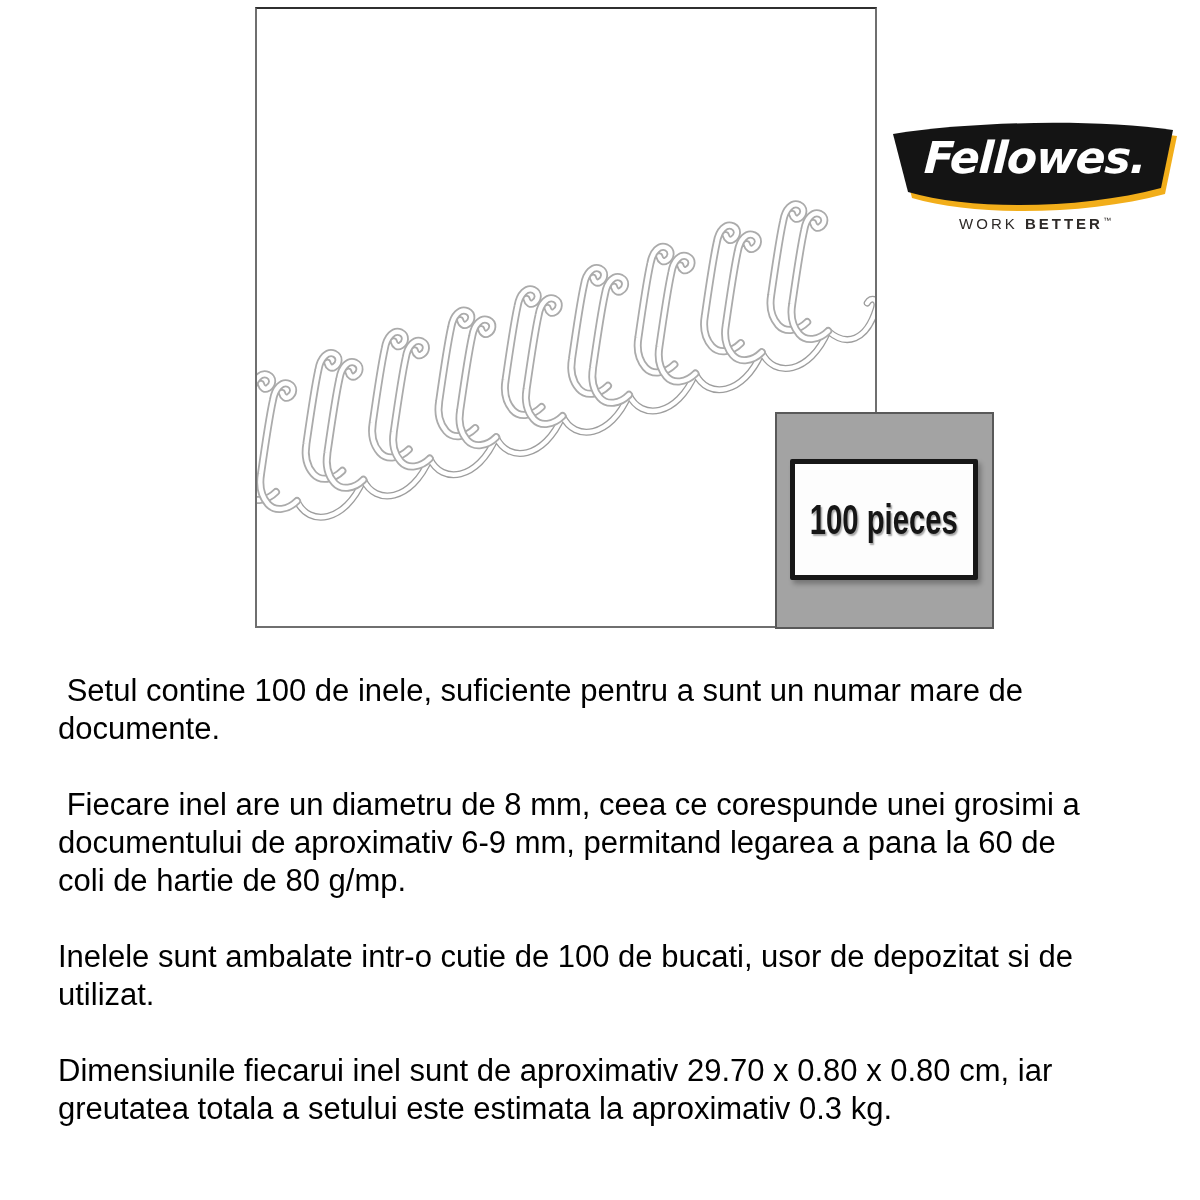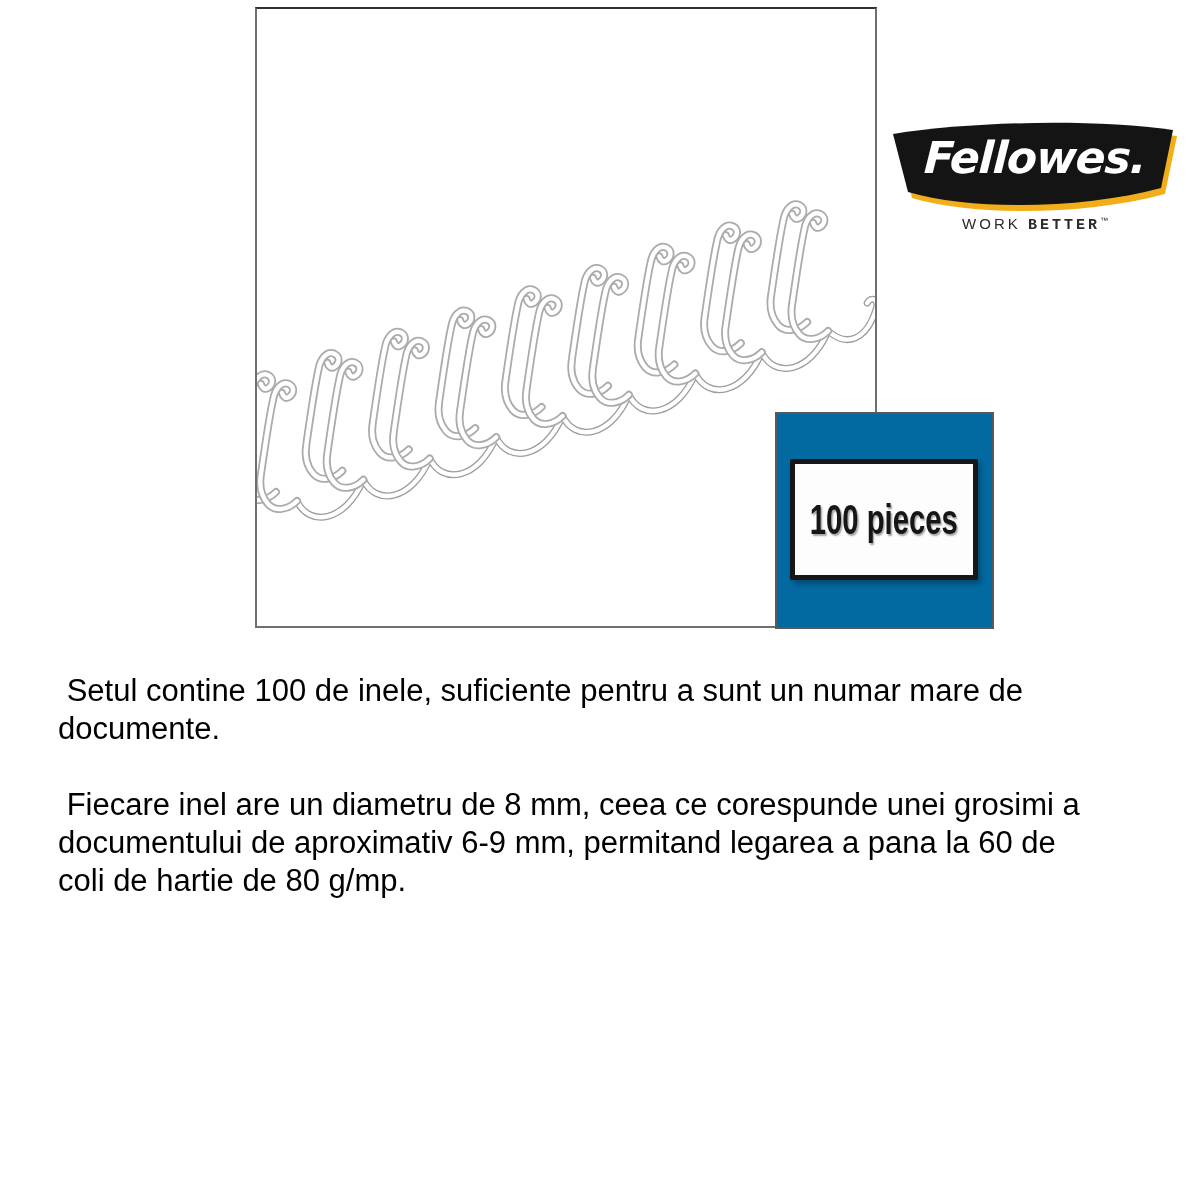--- a/index.html
+++ b/index.html
@@ -16,21 +16,21 @@
     border:2px solid #6f6f6f;border-top-color:#2f2f2f;
   }
   .wire-svg{position:absolute;left:0;top:0;width:100%;height:100%;}
   .wo{stroke:#ababab;stroke-width:8;fill:none;stroke-linecap:round;stroke-linejoin:round;}
   .wo2{stroke:#9d9d9d;stroke-width:7;fill:none;stroke-linecap:round;stroke-linejoin:round;}
   .wi{stroke:#ffffff;stroke-width:4.4;fill:none;stroke-linecap:round;stroke-linejoin:round;}
 
   
   .badge{
     position:absolute;left:775px;top:412px;width:219px;height:217px;
-    box-sizing:border-box;background:#0369a1;border:2px solid #595959;z-index:5;
+    box-sizing:border-box;background:#a3a3a3;border:2px solid #595959;z-index:5;
   }
   .badge-rect{
     position:absolute;left:13px;top:45px;width:188px;height:121px;
     box-sizing:border-box;border:5px solid #171717;border-radius:2px;
     box-shadow:3px 4px 5px rgba(0,0,0,.28);
     display:flex;align-items:center;justify-content:center;background:#fdfdfd;
   }
   .badge-text{
     font-weight:bold;font-size:43px;color:#161616;white-space:nowrap;
     transform:scaleX(.68);transform-origin:center;
@@ -43,21 +43,21 @@
   .logo-wordmark{
     position:absolute;left:0;top:16px;width:300px;text-align:center;
     font-family:"DejaVu Sans",sans-serif;font-style:italic;font-weight:bold;
     font-size:44px;line-height:48px;color:#ffffff;letter-spacing:-1px;
     transform:skewX(-3deg);
   }
   .tagline{
     position:absolute;left:0;top:94px;width:300px;text-align:center;
     font-size:15px;line-height:18px;letter-spacing:3px;color:#2e2a28;white-space:nowrap;
   }
-  .tagline .tg-bold{font-weight:bold;font-family:Liberation Mono, monospace;}
+  .tagline .tg-bold{font-weight:bold;}
   .tagline .tg-tm{font-size:8px;vertical-align:super;letter-spacing:0;}
 
   
   .description{
     position:absolute;left:58px;top:672px;width:1142px;
     font-size:31px;line-height:38px;color:#000000;
   }
   .description p{margin:0 0 38px 0;white-space:pre-wrap;}
 </style>
 </head>
@@ -127,13 +127,17 @@
   <div class="logo-wordmark">Fellowes.</div>
   <div class="tagline"><span>WORK</span>&nbsp;<span class="tg-bold">BETTER</span><span class="tg-tm">™</span></div>
 </div>
 
 <div class="description">
   <p> Setul contine 100 de inele, suficiente pentru a sunt un numar mare de
 documente.</p>
   <p> Fiecare inel are un diametru de 8 mm, ceea ce corespunde unei grosimi a
 documentului de aproximativ 6-9 mm, permitand legarea a pana la 60 de
 coli de hartie de 80 g/mp.</p>
+  <p>Inelele sunt ambalate intr-o cutie de 100 de bucati, usor de depozitat si de
+utilizat.</p>
+  <p>Dimensiunile fiecarui inel sunt de aproximativ 29.70 x 0.80 x 0.80 cm, iar
+greutatea totala a setului este estimata la aproximativ 0.3 kg.</p>
 </div>
 
 </body></html>

